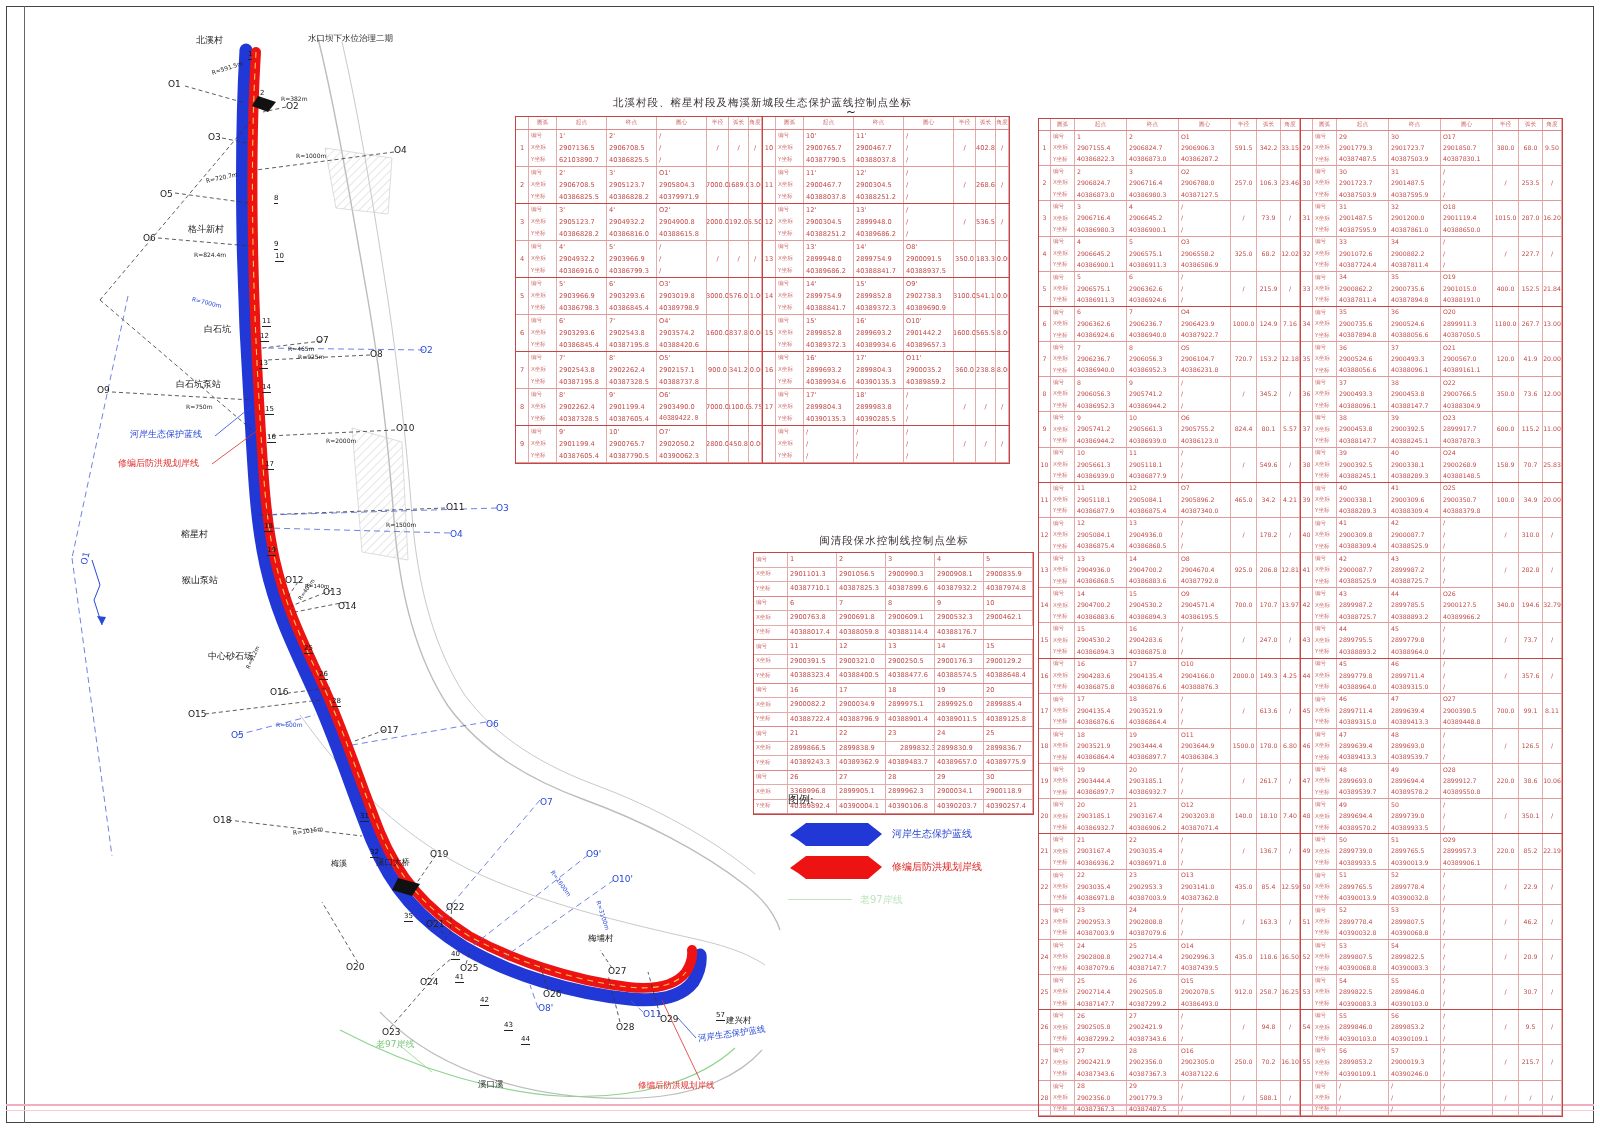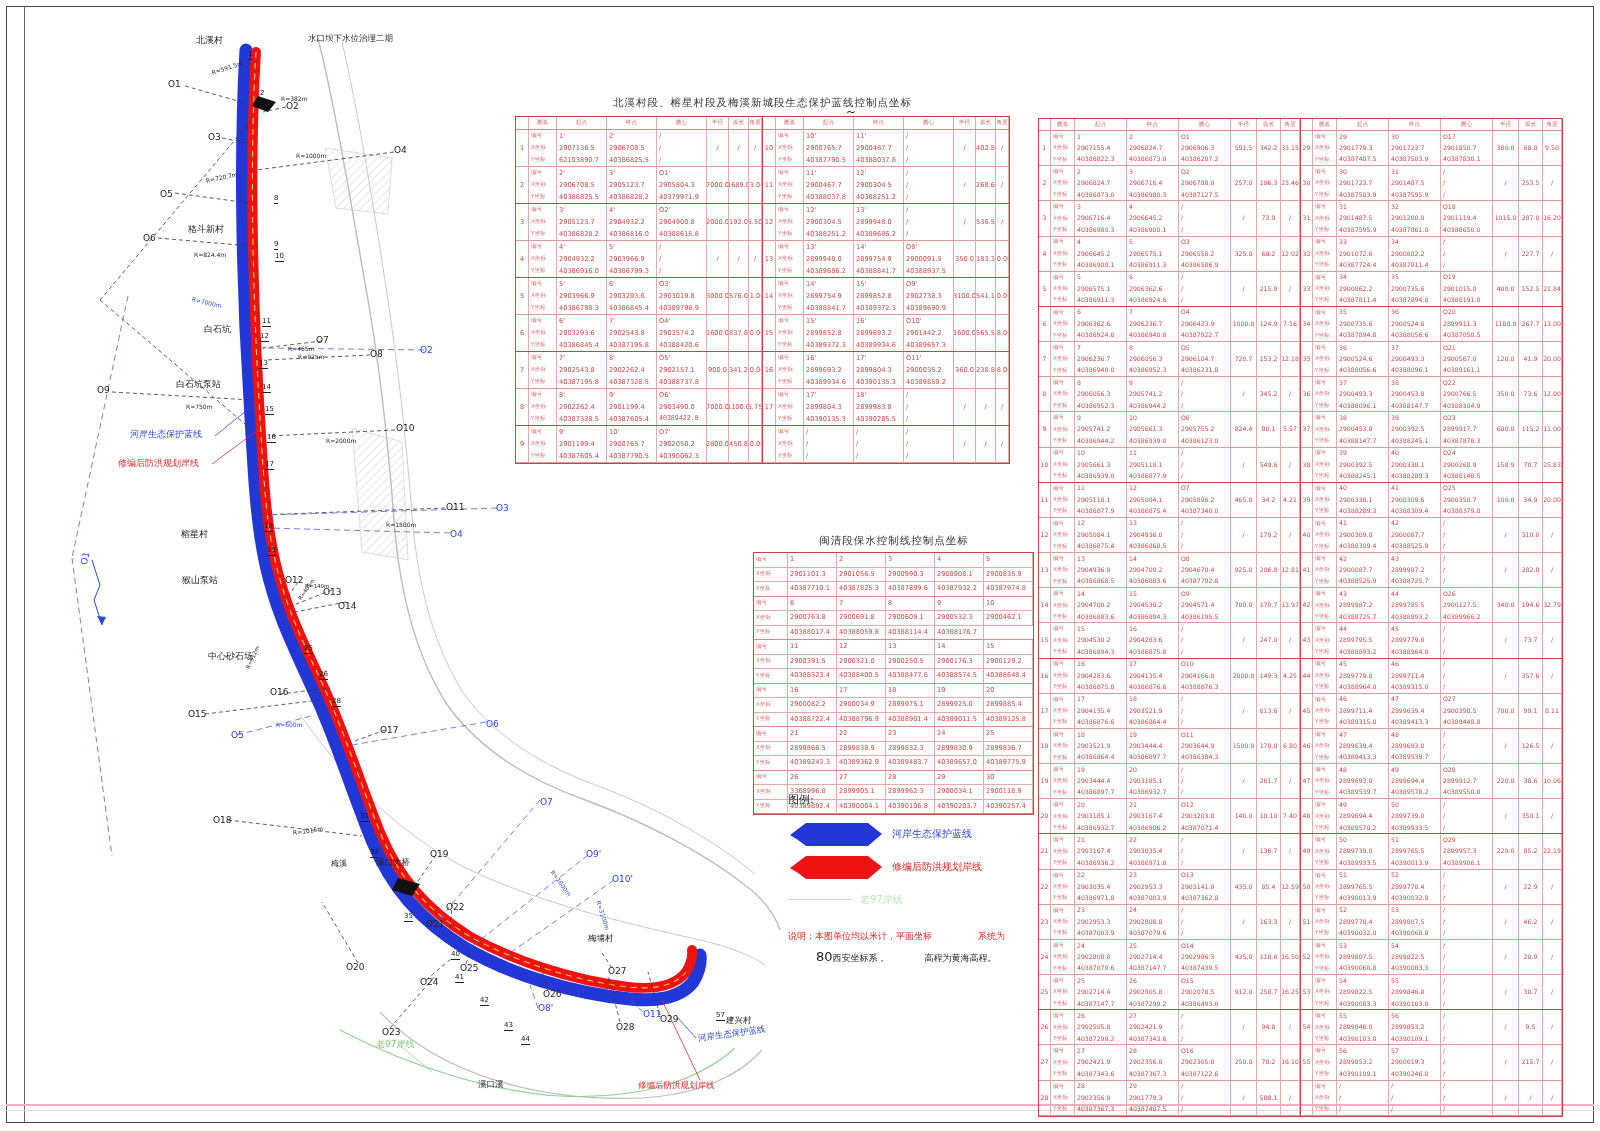--- a/index.html
+++ b/index.html
@@ -701,21 +701,21 @@
         <div class="c " style="grid-area: 1 / 2 / 2;">21</div>
         <div class="c " style="grid-area: 1 / 3 / 2;">22</div>
         <div class="c " style="grid-area: 1 / 4 / 2;">23</div>
         <div class="c " style="grid-area: 1 / 5 / 2;">24</div>
         <div class="c " style="grid-area: 1 / 6 / 2;">25</div>
       </div>
       <div class="row">
         <div class="c lab" style="grid-area: 1 / 1 / 2;">X坐标</div>
         <div class="c " style="grid-area: 1 / 2 / 2;">2899866.5</div>
         <div class="c " style="grid-area: 1 / 3 / 2;">2899838.9</div>
-        <div class="c " style="grid-area: 1 / 4 / 2;">2899832.3</div>
+        <div class="c " style="grid-area: 1 / 4 / 2; margin-left: 12px;">2899832.3</div>
         <div class="c " style="grid-area: 1 / 5 / 2;">2899830.9</div>
         <div class="c " style="grid-area: 1 / 6 / 2;">2899836.7</div>
       </div>
       <div class="row gh">
         <div class="c lab" style="grid-area: 1 / 1 / 2;">Y坐标</div>
         <div class="c " style="grid-area: 1 / 2 / 2;">40389243.3</div>
         <div class="c " style="grid-area: 1 / 3 / 2;">40389362.9</div>
         <div class="c " style="grid-area: 1 / 4 / 2;">40389483.7</div>
         <div class="c " style="grid-area: 1 / 5 / 2;">40389657.0</div>
         <div class="c " style="grid-area: 1 / 6 / 2;">40389775.9</div>
@@ -1792,18 +1792,14 @@
     <div class="leg-item">
       <svg width="96" height="30">
         <polygon points="2,16 18,4 80,4 94,15 80,27 18,27 10,21" fill="#ee1313"></polygon>
       </svg>
       <span class="leg-label-r">修编后防洪规划岸线</span>
     </div>
     <div class="leg-item">
       <span class="leg-line"></span>
       <span class="leg-label-f">老97岸线</span>
     </div>
-    <div class="notes">
-      <div><span class="n-red">说明：本图单位均以米计，平面坐标</span><span class="gap"></span><span class="n-red">系统为</span></div>
-      <div style="margin-top:6px;padding-left:28px;"><span class="n-blk big">80</span><span class="n-blk">西安坐标系，</span><span class="gap" style="width:38px;"></span><span class="n-blk">高程为黄海高程。</span></div>
-    </div>
   </div>
 </div>
 
 </body></html>

